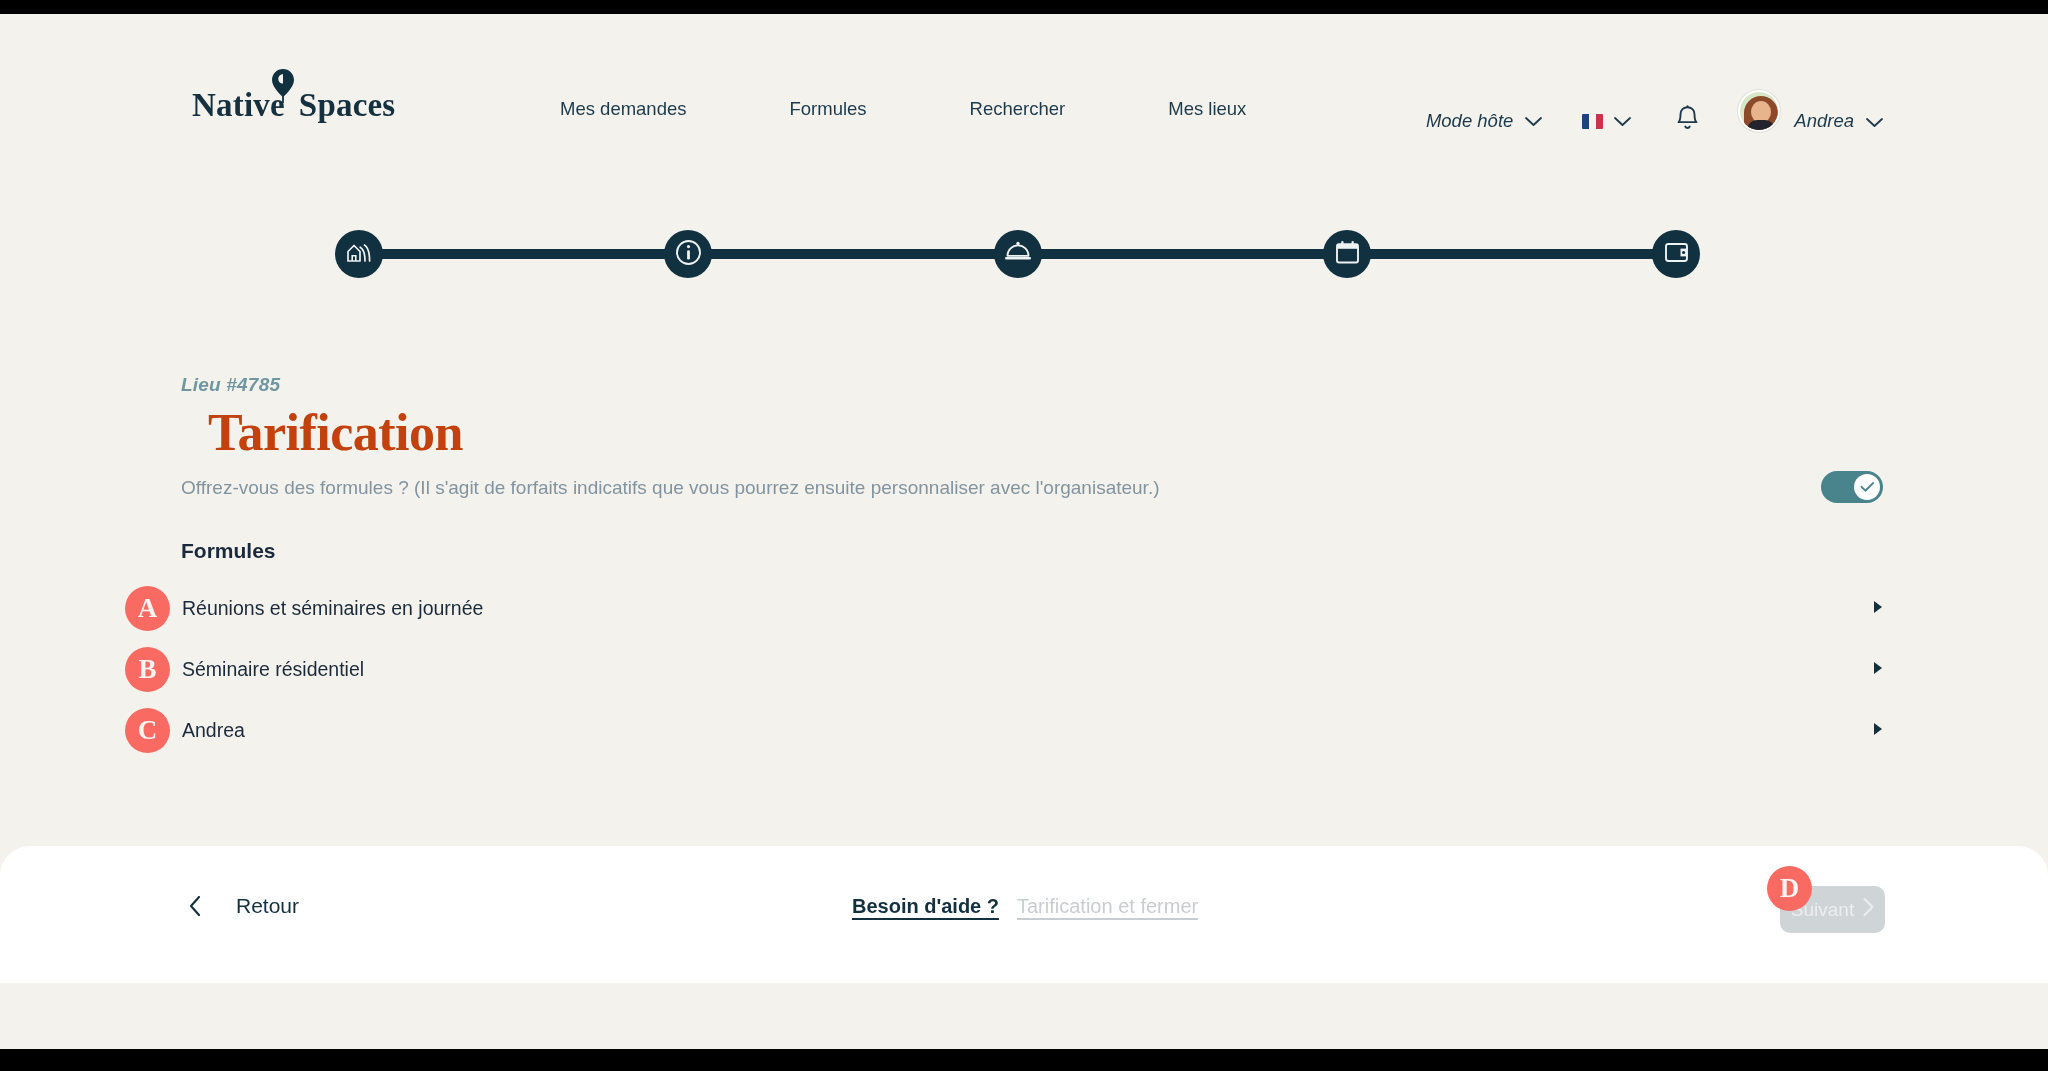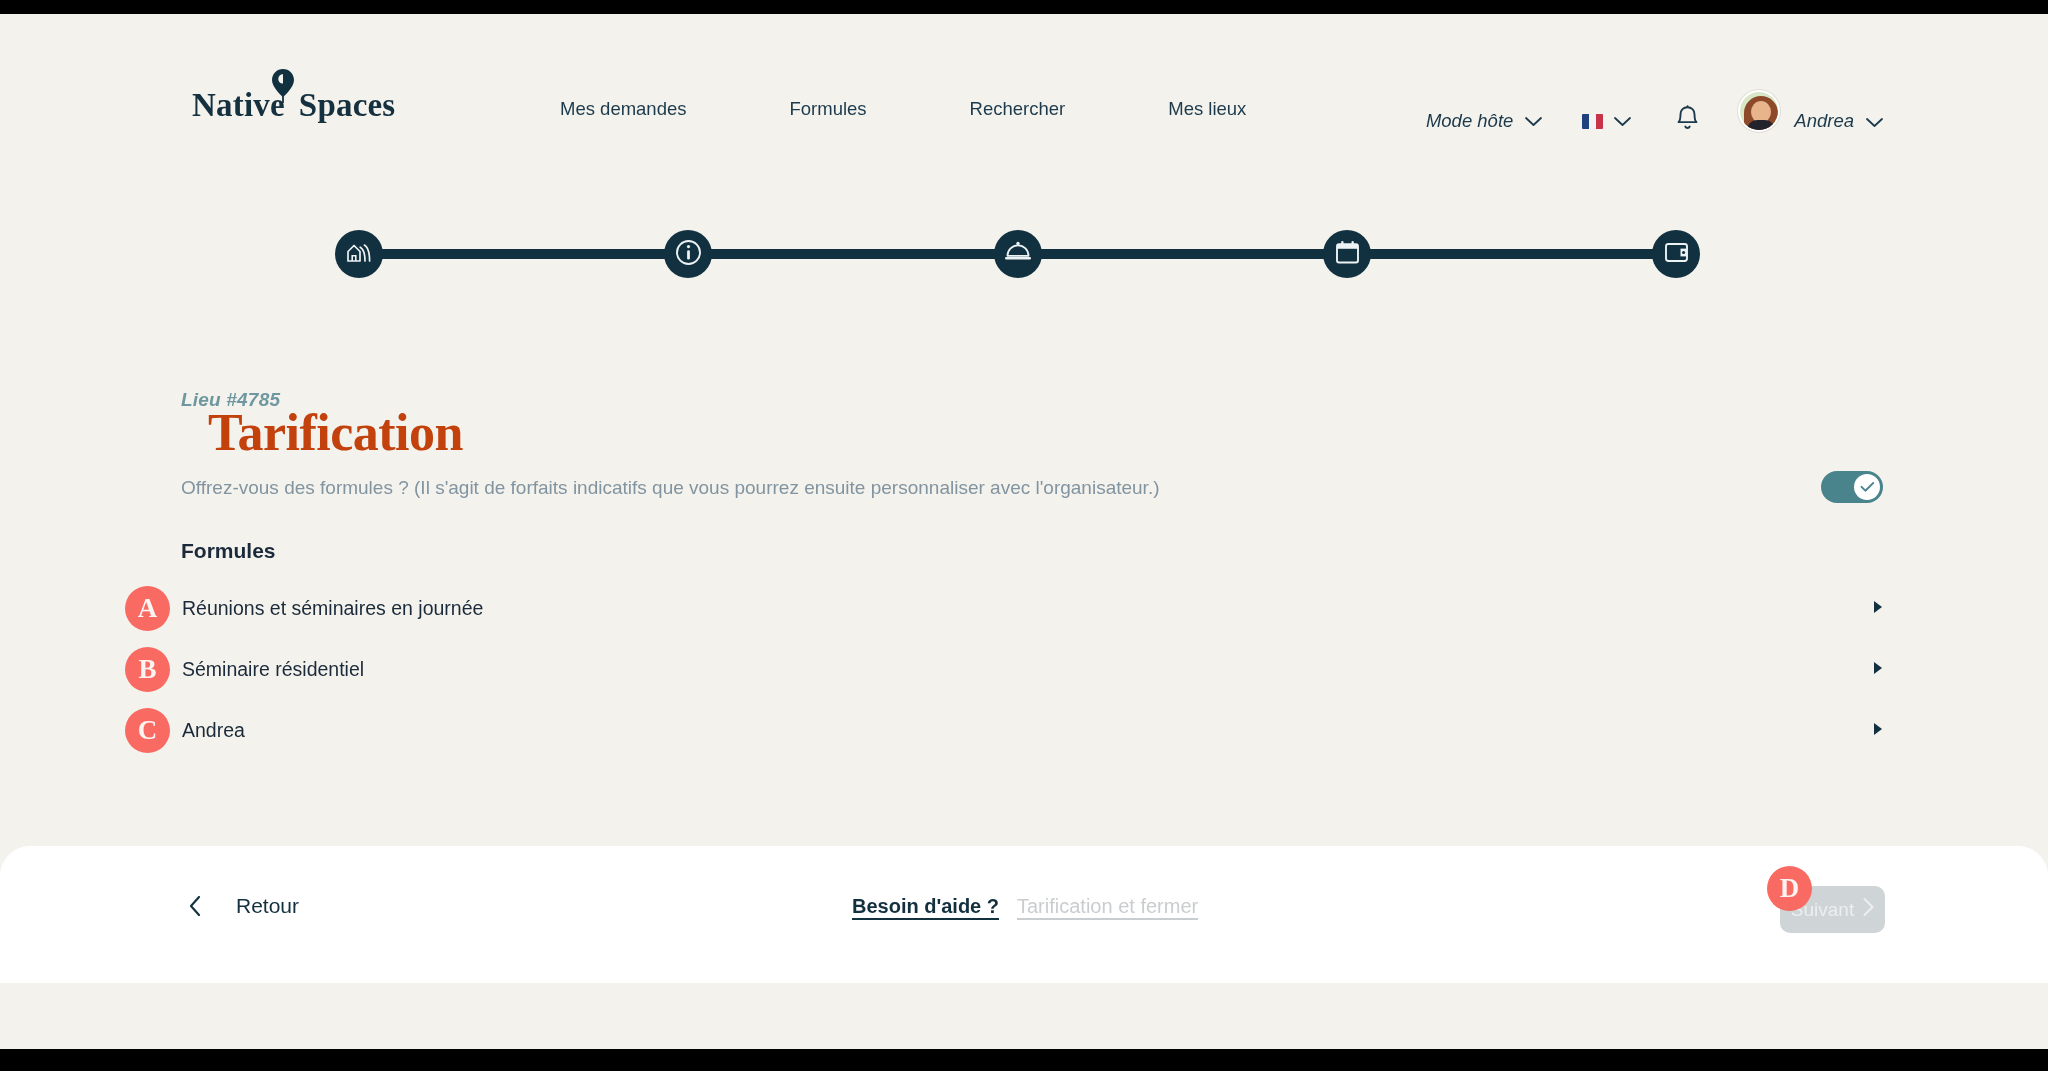--- a/index.html
+++ b/index.html
@@ -199,21 +199,20 @@
   }
   .lieu-id {
     position: absolute;
     left: 181px;
     top: 60px;
     font-size: 19px;
     font-style: italic;
     font-weight: 600;
     color: #6F97A0;
     letter-spacing: 0.2px;
-    margin-top: 15px;
   }
   .page-title {
     position: absolute;
     left: 180px;
     top: 89px;
     font-family: "Liberation Serif", serif;
     font-weight: 700;
     font-size: 52px;
     color: #c2410c;
     letter-spacing: -0.5px;

